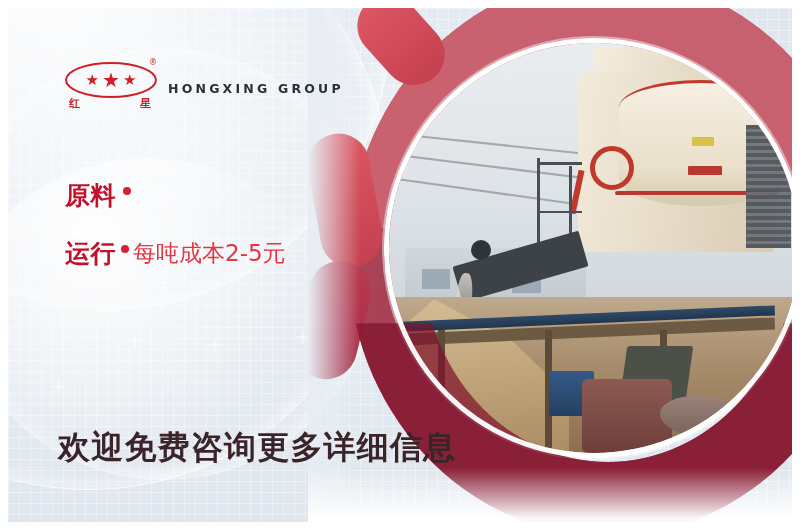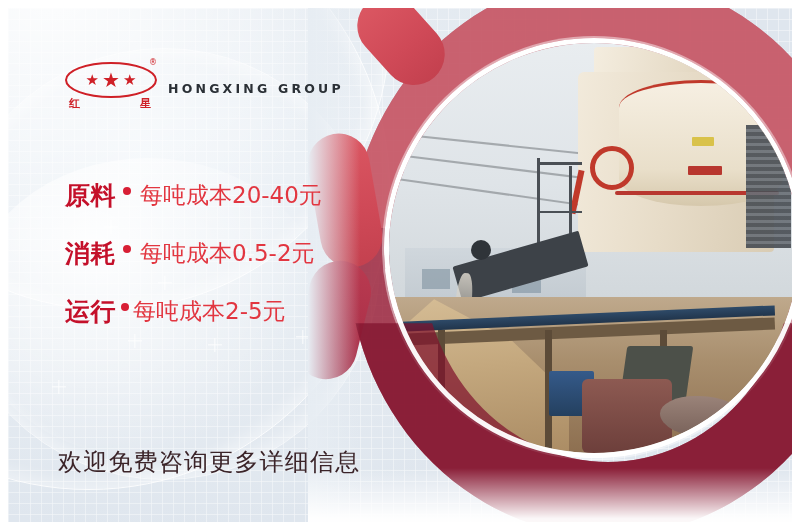--- a/index.html
+++ b/index.html
@@ -394,23 +394,23 @@
     left: 50px; top: 383px;
     font-size: 38px;
     font-weight: bold;
     color: #f7901e;
     letter-spacing: 1.5px;
     line-height: 1;
     text-shadow: 0 1px 0 rgba(255,255,255,.35);
   }
   .subline {
     position: absolute;
-    left: 50px; top: 442px;
-    font-size: 24px;
-    font-weight: normal;
+    left: 50px; top: 423px;
+    font-size: 32px;
+    font-weight: bold;
     color: #3b2429;
     letter-spacing: 1.2px;
     line-height: 1;
   }
 </style>
 </head>
 <body>
 
 <div id="stage">
 
@@ -511,26 +511,20 @@
       </div>
       <div class="logo-words">
         <div class="logo-en">HONGXING GROUP</div>
       </div>
     </div>
 
     <div class="cost-list">
       <div class="cost-row">
         <span class="cost-label">原料</span>
         <span class="cost-dot"></span>
-        <span class="cost-value">每吨成本20-40元</span>
-      </div>
-      <div class="cost-row">
-        <span class="cost-label">消耗</span>
-        <span class="cost-dot"></span>
-        <span class="cost-value">每吨成本0.5-2元</span>
       </div>
       <div class="cost-row">
         <span class="cost-label">运行</span>
         <span class="cost-dot" style="margin:0 4px 0 5px;"></span>
         <span class="cost-value">每吨成本2-5元</span>
       </div>
     </div>
 
     <div class="subline">欢迎免费咨询更多详细信息</div>
 

